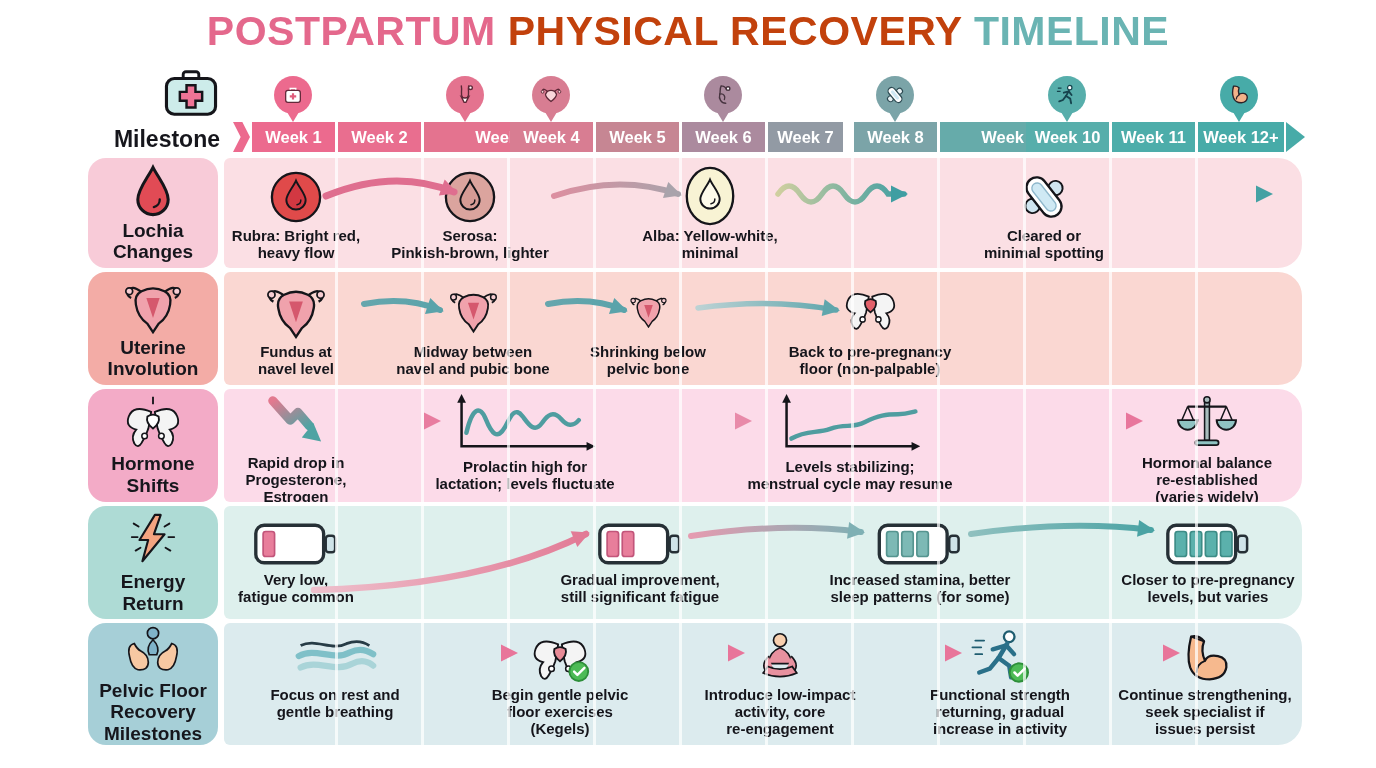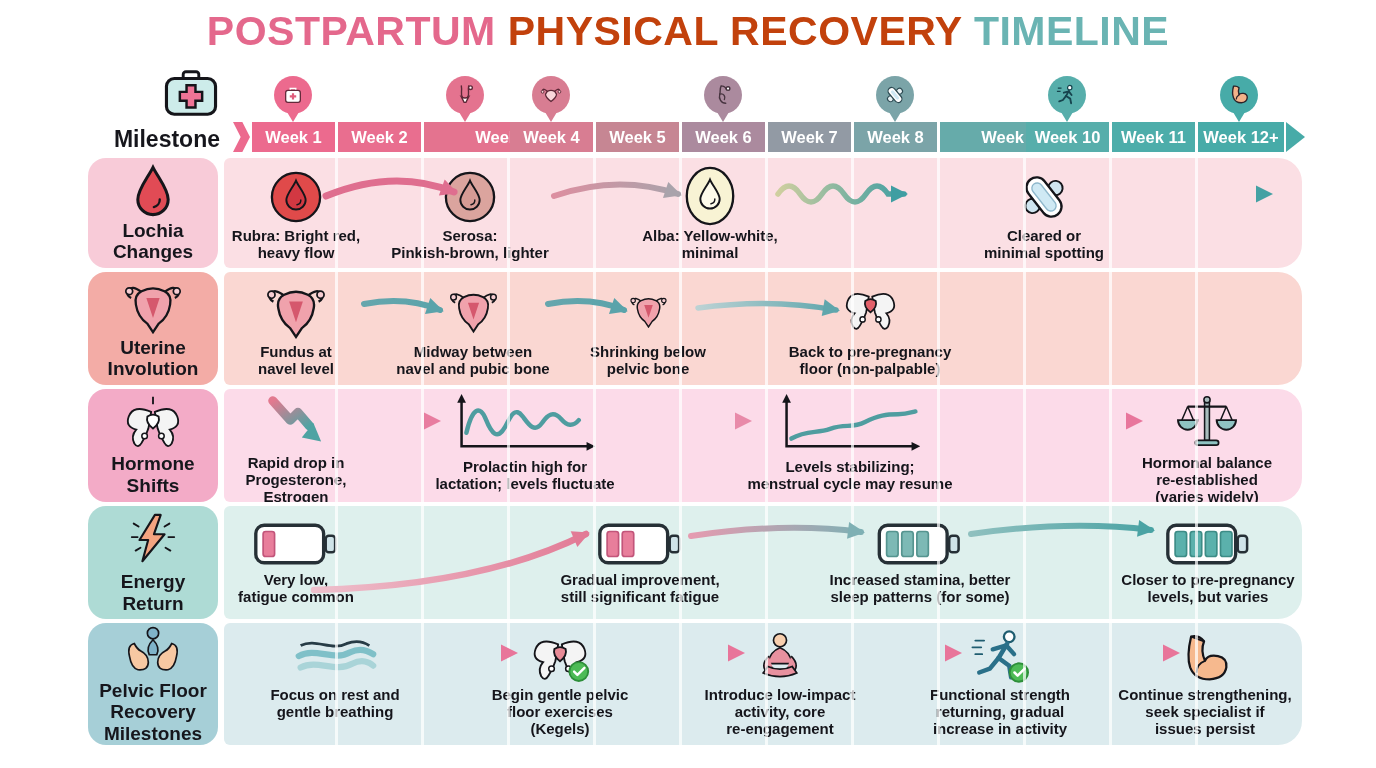--- a/index.html
+++ b/index.html
@@ -59,21 +59,21 @@
 </div>
 
 <div class="chev" id="band-start" style="background: rgb(236, 106, 142);"></div>
 <div id="week-band">
     <div class="week-cell" style="left: 252px; width: 83px; background: rgb(236, 106, 142);">Week 1</div>
     <div class="week-cell" style="left: 338px; width: 83px; background: rgb(233, 110, 143);">Week 2</div>
     <div class="week-cell" style="left: 424px; width: 83px; background: rgb(228, 115, 143); padding-left: 38px;">Week 3</div>
     <div class="week-cell" style="left: 510px; width: 83px; background: rgb(216, 125, 146);">Week 4</div>
     <div class="week-cell" style="left: 596px; width: 83px; background: rgb(198, 134, 147);">Week 5</div>
     <div class="week-cell" style="left: 682px; width: 83px; background: rgb(171, 138, 158);">Week 6</div>
-    <div class="week-cell" style="left: 768px; width: 83px; background: rgb(146, 154, 164);">Week 7</div>
+    <div class="week-cell" style="left: 768px; width: 75px; background: rgb(146, 154, 164);">Week 7</div>
     <div class="week-cell" style="left: 854px; width: 83px; background: rgb(123, 164, 168);">Week 8</div>
     <div class="week-cell" style="left: 940px; width: 83px; background: rgb(102, 171, 170); padding-left: 28px;">Week 9</div>
     <div class="week-cell" style="left: 1026px; width: 83px; background: rgb(87, 174, 171);">Week 10</div>
     <div class="week-cell" style="left: 1112px; width: 83px; background: rgb(77, 173, 170);">Week 11</div>
     <div class="week-cell" style="left: 1198px; width: 86px; background: rgb(71, 171, 168);">Week 12+</div>
   </div>
 <div class="tip" id="band-end" style="background: rgb(71, 171, 168);"></div>
 
 <div class="row abs" style="top:158px;height:110px;left:0;width:1173px">
   <div class="row-label" style="background:#f8cbd8">

